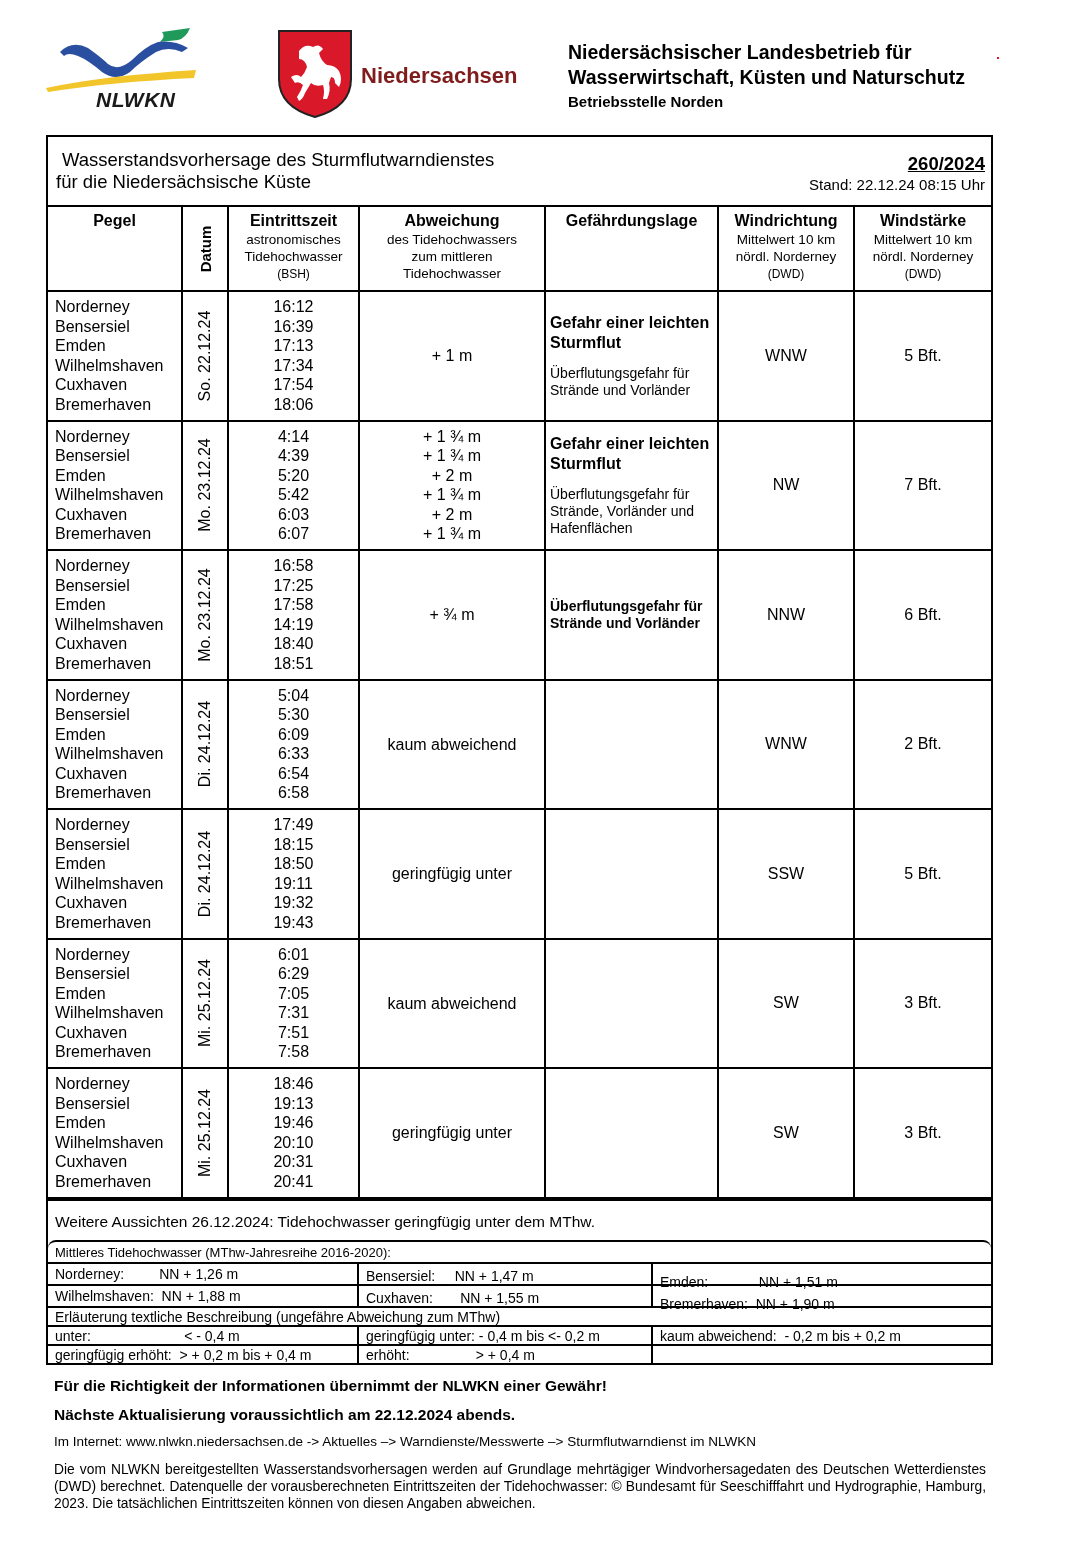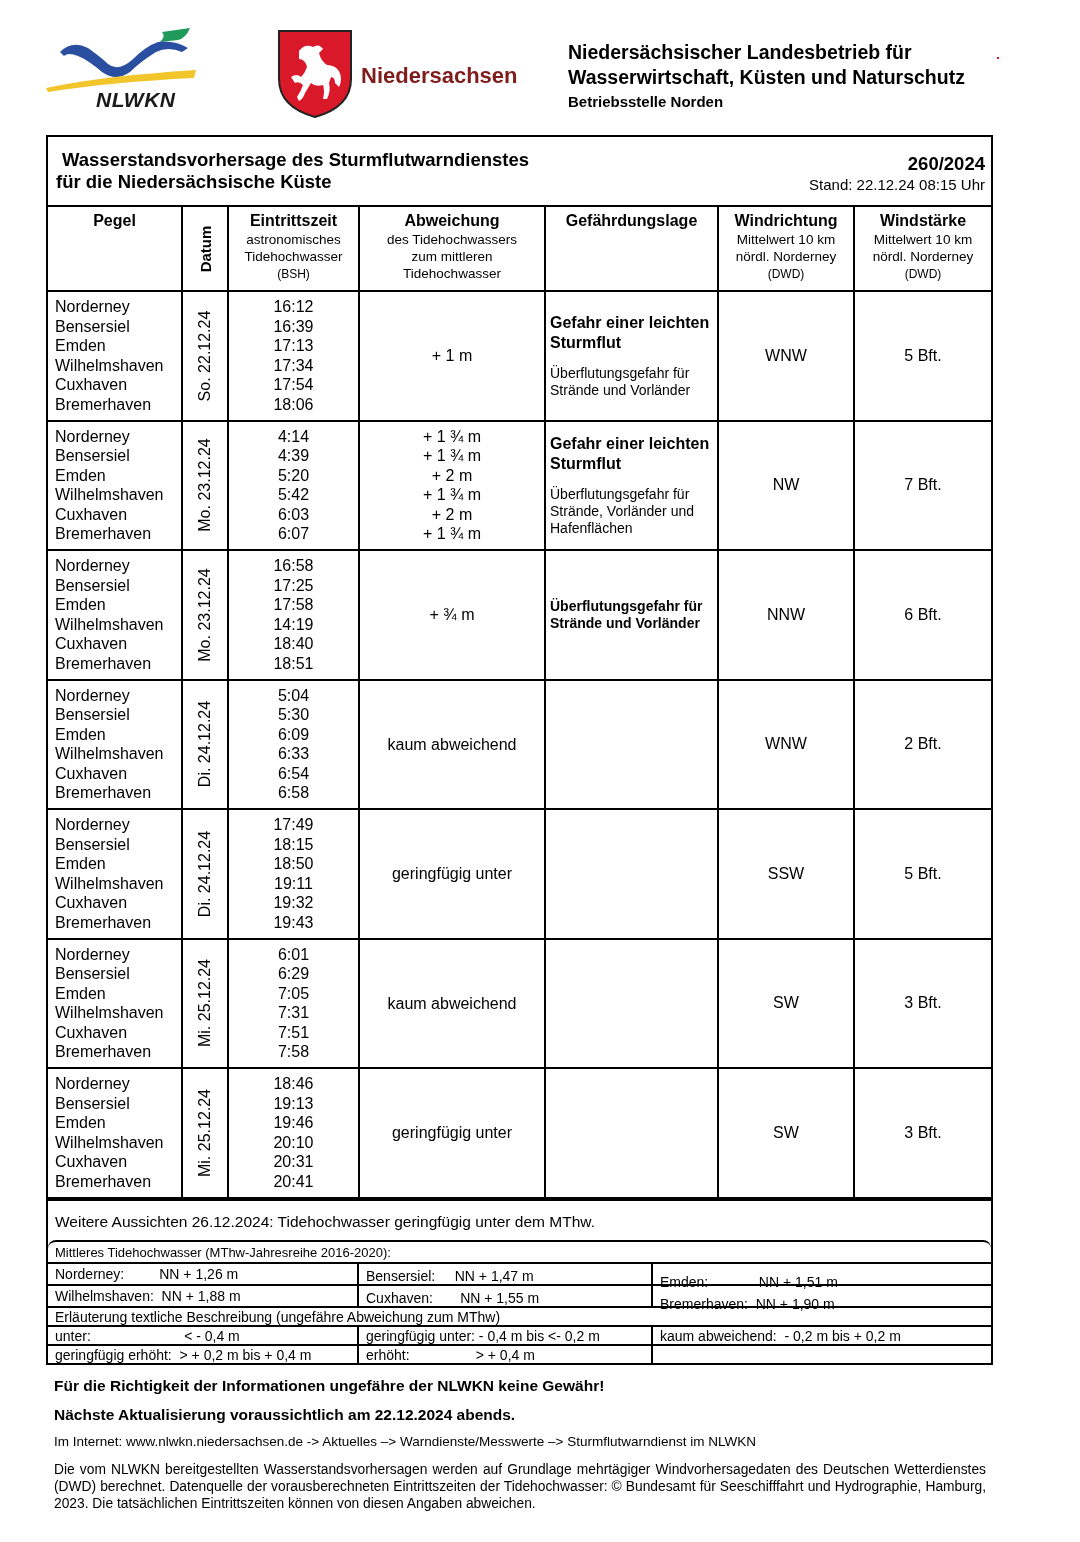--- a/index.html
+++ b/index.html
@@ -12,23 +12,23 @@
     .logo-nds { position: absolute; left: 277px; top: 29px; width: 260px; height: 90px; }
     .logo-nds .nds-text { position: absolute; left: 84px; top: 34px; font-size: 22px; color: #7f1d1d; font-weight: bold; letter-spacing: 0px; }
     .org-block { position: absolute; left: 568px; top: 40px; width: 440px; }
     .org-line { font-size: 19.5px; font-weight: bold; line-height: 25px; }
     .org-sub { font-size: 15px; font-weight: bold; margin-top: 3px; }
     .red-dot { position: absolute; left: 997px; top: 57px; width: 2px; height: 2px; background: #d9192a; }
 
     
     .doc-table { position: absolute; left: 46px; top: 135px; width: 947px; border: 2px solid #000; }
     .title-row { height: 70px; border-bottom: 2px solid #000; position: relative; }
-    .title-main { position: absolute; left: 8px; top: 12px; font-size: 18.5px; font-weight: bold; line-height: 22px; }
+    .title-main { position: absolute; left: 8px; top: 12px; font-size: 18.5px; font-weight: normal; line-height: 22px; }
     .title-main .l1 { padding-left: 6px; }
-    .title-num { position: absolute; right: 6px; top: 16px; font-size: 18.5px; font-weight: bold; }
+    .title-num { position: absolute; right: 6px; top: 16px; font-size: 18.5px; font-weight: bold; text-decoration: underline; }
     .title-stand { position: absolute; right: 6px; top: 39px; font-size: 15px; }
 
     table.fc { border-collapse: collapse; width: 100%; table-layout: fixed; }
     table.fc td, table.fc th { border: 2px solid #000; vertical-align: middle; }
     table.fc tr:first-child th { border-top: none; }
     table.fc th:first-child, table.fc td:first-child { border-left: none; }
     table.fc th:last-child, table.fc td:last-child { border-right: none; }
     table.fc th { height: 84px; vertical-align: top; font-weight: normal; padding-top: 4px; text-align: center; }
     .th-main { font-size: 16px; font-weight: bold; display: block; line-height: 20px; }
     .th-sub { font-size: 13.5px; display: block; line-height: 17px; }
@@ -390,16 +390,16 @@
     <div class="c2">geringfügig unter: - 0,4 m bis &lt;- 0,2 m</div>
     <div class="c3">kaum abweichend:  - 0,2 m bis + 0,2 m</div>
   </div>
   <div class="grid3 thin">
     <div class="c1">geringfügig erhöht:  &gt; + 0,2 m bis + 0,4 m</div>
     <div class="c2">erhöht:                 &gt; + 0,4 m</div>
     <div class="c3"></div>
   </div>
 </div>
 
-<div class="foot-bold" style="top:1377px">Für die Richtigkeit der Informationen ungefähre der NLWKN keine Gewähr!</div>
+<div class="foot-bold" style="top:1377px">Für die Richtigkeit der Informationen übernimmt der NLWKN einer Gewähr!</div>
 <div class="foot-bold" style="top:1406px">Nächste Aktualisierung voraussichtlich am 22.12.2024 abends.</div>
 <div class="foot-link">Im Internet: www.nlwkn.niedersachsen.de -&gt; Aktuelles –&gt; Warndienste/Messwerte –&gt; Sturmflutwarndienst im NLWKN</div>
 <div class="foot-para">Die vom NLWKN bereitgestellten Wasserstandsvorhersagen werden auf Grundlage mehrtägiger Windvorhersagedaten des Deutschen Wetterdienstes (DWD) berechnet. Datenquelle der vorausberechneten Eintrittszeiten der Tidehochwasser: © Bundesamt für Seeschifffahrt und Hydrographie, Hamburg, 2023. Die tatsächlichen Eintrittszeiten können von diesen Angaben abweichen.</div>
 
 </body></html>

